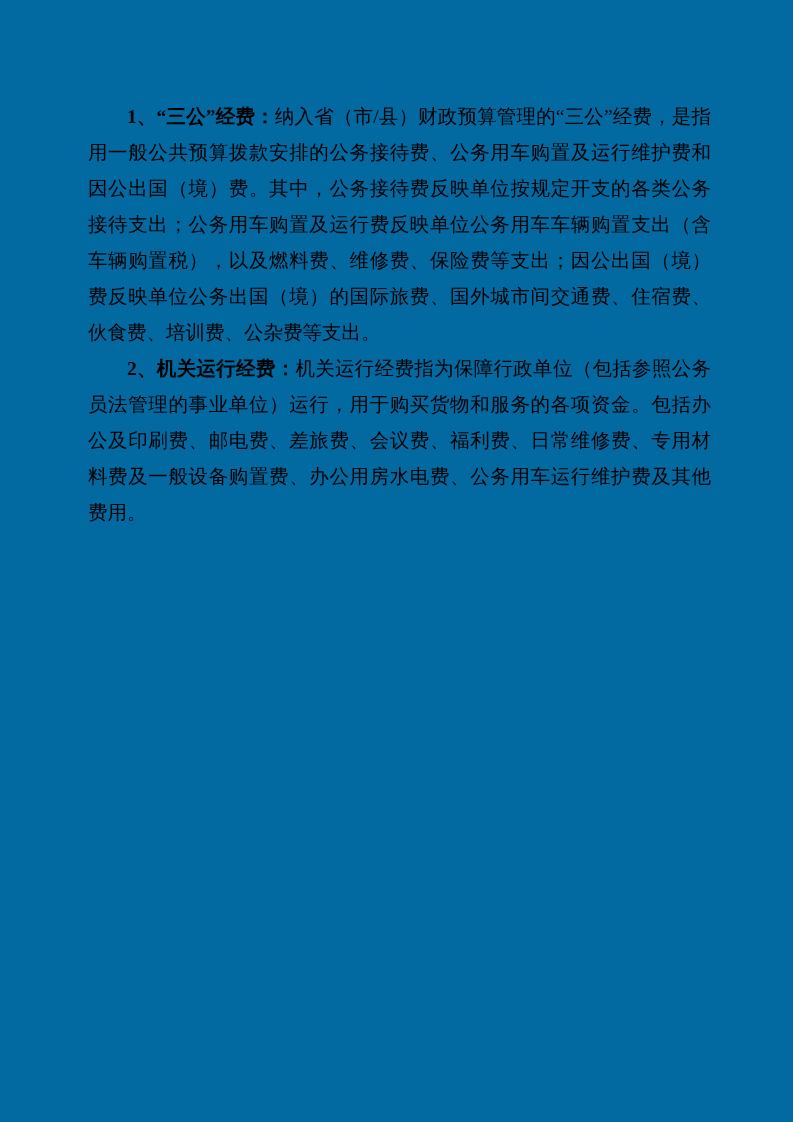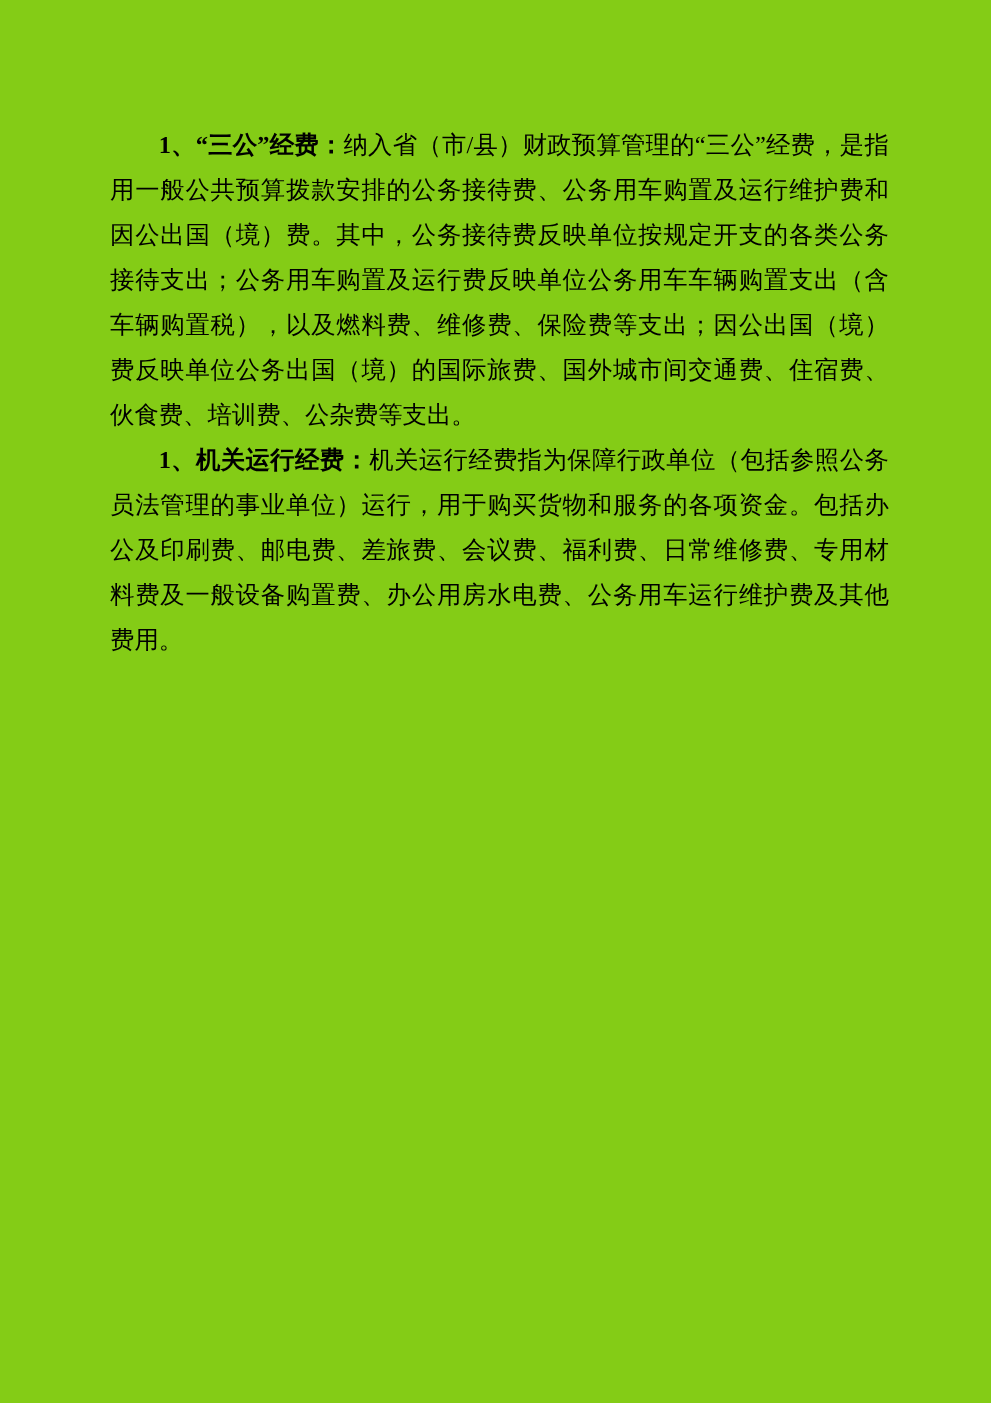--- a/index.html
+++ b/index.html
@@ -4,21 +4,21 @@
 <style>
   html, body {
     margin: 0;
     padding: 0;
     background: #ffffff;
   }
   .page {
     position: relative;
     width: 793px;
     height: 1122px;
-    background: #84cc16;
+    background: #0369a1;
     box-sizing: border-box;
     padding: 99px 82px 0 88px;
     overflow: hidden;
   }
   .doc-body {
     font-family: "Liberation Serif", "DejaVu Serif", serif;
     color: #000000;
     font-size: 19.5px;
     line-height: 36px;
   }
@@ -32,15 +32,15 @@
   .lead {
     font-weight: bold;
   }
 </style>
 </head>
 <body>
 
 <div class="page">
   <div class="doc-body">
     <p class="para"><span class="lead">1、“三公”经费：</span><span>纳入省（市/县）财政预算管理的“三公”经费，是指用一般公共预算拨款安排的公务接待费、公务用车购置及运行维护费和因公出国（境）费。其中，公务接待费反映单位按规定开支的各类公务接待支出；公务用车购置及运行费反映单位公务用车车辆购置支出（含车辆购置税），以及燃料费、维修费、保险费等支出；因公出国（境）费反映单位公务出国（境）的国际旅费、国外城市间交通费、住宿费、伙食费、培训费、公杂费等支出。</span></p>
-    <p class="para"><span class="lead">1、机关运行经费：</span><span>机关运行经费指为保障行政单位（包括参照公务员法管理的事业单位）运行，用于购买货物和服务的各项资金。包括办公及印刷费、邮电费、差旅费、会议费、福利费、日常维修费、专用材料费及一般设备购置费、办公用房水电费、公务用车运行维护费及其他费用。</span></p>
+    <p class="para"><span class="lead">2、机关运行经费：</span><span>机关运行经费指为保障行政单位（包括参照公务员法管理的事业单位）运行，用于购买货物和服务的各项资金。包括办公及印刷费、邮电费、差旅费、会议费、福利费、日常维修费、专用材料费及一般设备购置费、办公用房水电费、公务用车运行维护费及其他费用。</span></p>
   </div>
 </div>
 
 </body></html>

